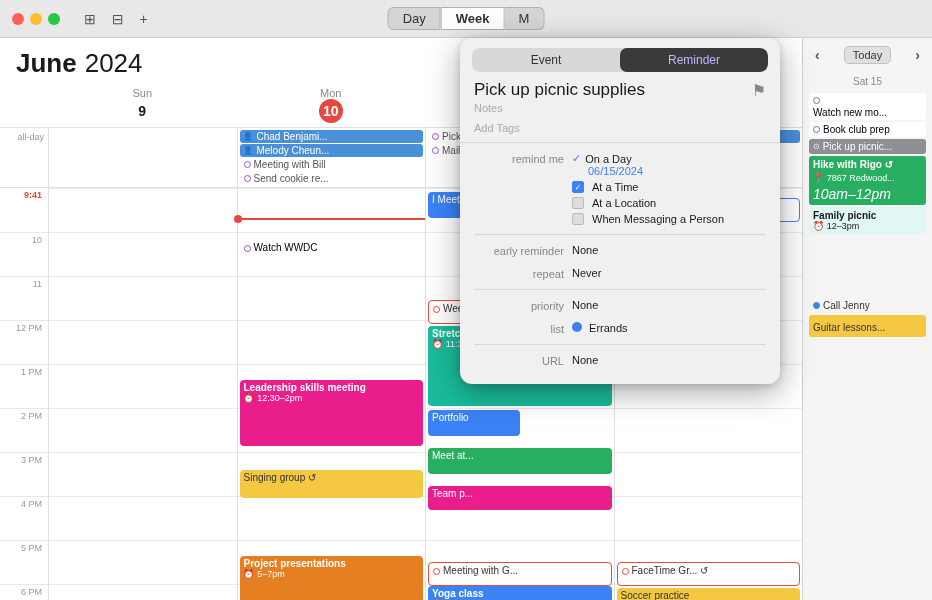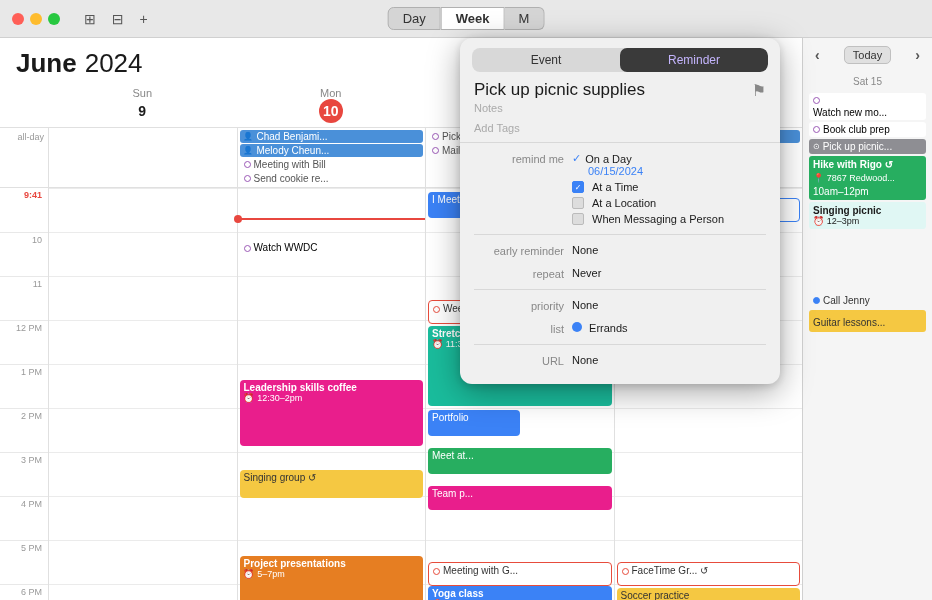--- a/index.html
+++ b/index.html
@@ -510,21 +510,21 @@
           <div class="grid-hour-line"></div>
 
           <div style="position:absolute;top:30px;left:0;right:0;height:2px;background:#e8473f;z-index:5;">
             <div style="width:8px;height:8px;border-radius:50%;background:#e8473f;position:absolute;left:-4px;top:-3px;"></div>
           </div>
 
           <div class="cal-event red-outline" style="top:52px;height:32px;left:2px;right:2px;position:absolute;">
             <span class="dot purple-outline" style="vertical-align:middle;margin-right:3px;"></span>Watch WWDC
           </div>
           <div class="cal-event event-pink" style="top:192px;height:66px;left:2px;right:2px;position:absolute;">
-            <div style="font-weight:600;">Leadership skills coffee</div>
+            <div style="font-weight:600;">Leadership skills meeting</div>
             <div style="font-size:9px;">⏰ 12:30–2pm</div>
           </div>
           <div class="cal-event event-yellow" style="top:282px;height:28px;left:2px;right:2px;position:absolute;">
             Singing group ↺
           </div>
           <div class="cal-event event-orange" style="top:368px;height:70px;left:2px;right:2px;position:absolute;">
             <div style="font-weight:600;">Project presentations</div>
             <div style="font-size:9px;">⏰ 5–7pm</div>
           </div>
         </div>
@@ -615,24 +615,24 @@
       </div>
       <div class="right-event gray-fill">
         <span style="font-size:8px;margin-top:1px;">⊙</span>
         <span>Pick up picnic...</span>
       </div>
       <div class="right-event green-fill" style="flex-direction:column;align-items:flex-start;padding:3px 4px;">
         <div style="display:flex;align-items:center;gap:3px;">
           <span style="font-size:10px;font-weight:600;">Hike with Rigo ↺</span>
         </div>
         <div style="font-size:9px;padding-left:0;">📍 7867 Redwood...</div>
-        <div style="font-size:10px;">10am–12pm</div>
+        <div style="font-size:14px;font-style:italic;">10am–12pm</div>
       </div>
       <div style="margin:2px 0;padding:3px 4px;background:#e0f7f4;border-radius:3px;">
-        <div style="font-size:10px;font-weight:600;color:#1a1a1a;">Singing picnic</div>
+        <div style="font-size:10px;font-weight:600;color:#1a1a1a;">Family picnic</div>
         <div style="font-size:9px;color:#1a1a1a;">⏰ 12–3pm</div>
       </div>
       <div style="height:60px;"></div>
       <div style="margin:2px 0;padding:2px 4px;display:flex;align-items:center;gap:3px;">
         <span class="dot blue-fill" style="display:inline-block;"></span>
         <span style="font-size:10px;color:#333;">Call Jenny</span>
       </div>
       <div style="margin:2px 0;padding:2px 4px;background:#f5c842;border-radius:3px;">
         <span style="font-size:10px;color:#333;">Guitar lessons...</span>
       </div>

